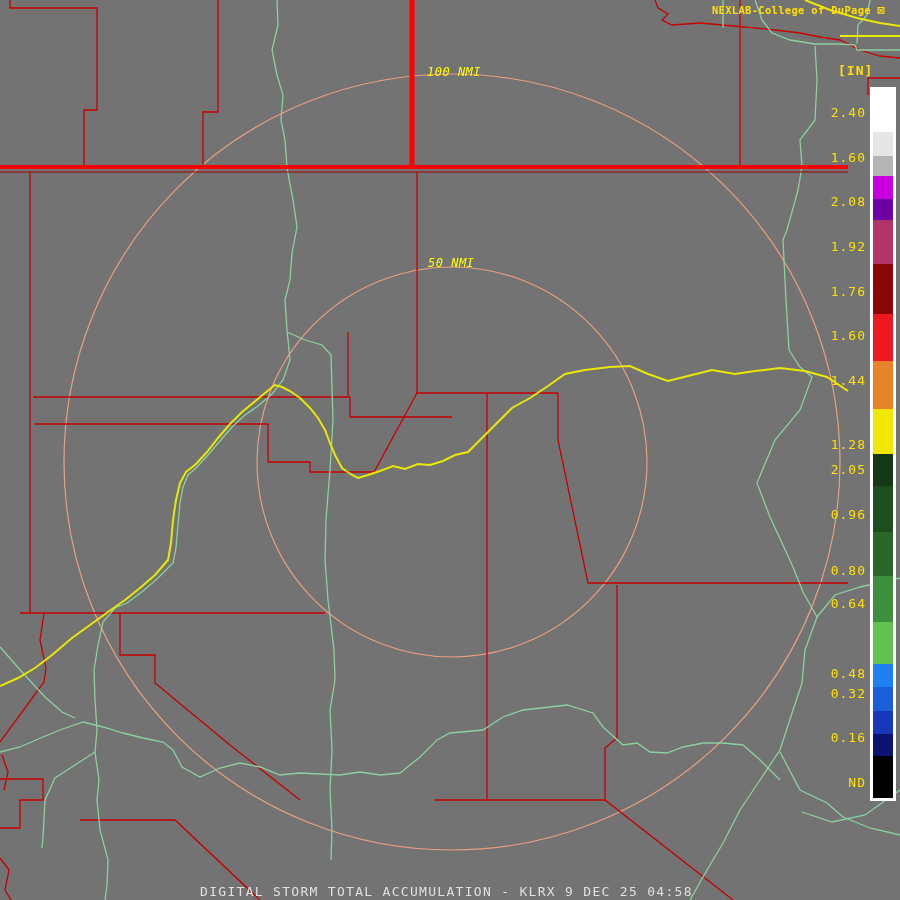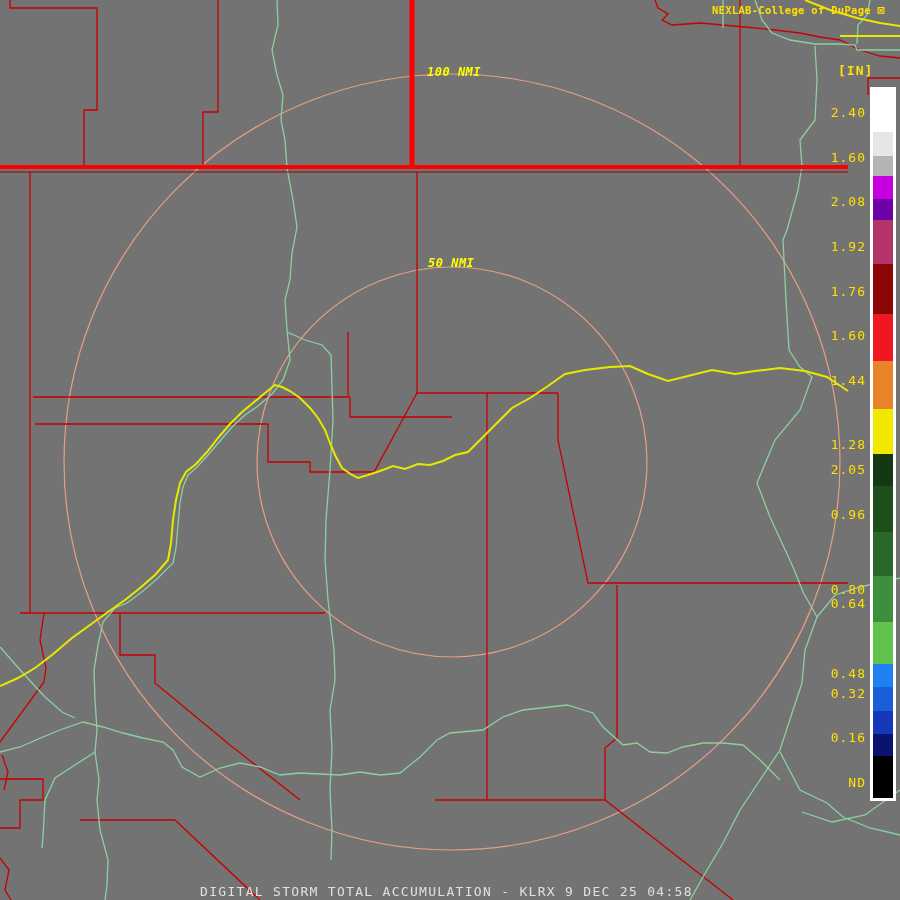--- a/index.html
+++ b/index.html
@@ -4,21 +4,21 @@
 <style>
   html,body{margin:0;padding:0;background:#000;}
   #stage{position:relative;width:900px;height:900px;background:#737373;overflow:hidden;
          font-family:"DejaVu Sans Mono","Liberation Mono",monospace;}
   #map{position:absolute;left:0;top:0;width:900px;height:900px;}
   .ovl{position:absolute;white-space:nowrap;}
   .brand{top:3px;left:712px;font-size:10.5px;letter-spacing:0.3px;color:#FFE000;font-weight:bold;}
   .brand .glyph{font-size:12px;}
   .dsa{top:51px;left:914px;font-size:13px;font-weight:bold;color:#FFE000;letter-spacing:1px;}
   .units{top:63px;left:838px;font-size:13px;font-weight:bold;color:#FFE000;letter-spacing:1px;}
-  .ring-label{font-size:12px;font-weight:bold;font-style:italic;color:#FFFF00;letter-spacing:0.5px;}
+  .ring-label{font-size:12px;font-weight:normal;font-style:italic;color:#FFFF00;letter-spacing:0.5px;}
   .ring-label.outer{top:65px;left:427px;}
   .ring-label.inner{top:256px;left:428px;}
   .title-bar{top:884px;left:200px;font-size:13px;letter-spacing:1.3px;color:#E0E0E0;}
   #colorbar{position:absolute;left:870px;top:87px;width:20px;background:#000;
             border:3px solid #FFFFFF;}
   #colorbar .seg{width:20px;}
   .cb-label{position:absolute;right:34px;height:16px;font-size:13px;letter-spacing:1px;
             color:#FFE000;text-align:right;}
 </style>
 </head>
@@ -117,21 +117,21 @@
       <div class="cb-label" style="top: 105px; color: rgb(255, 224, 0);">2.40</div>
       <div class="cb-label" style="top: 149.67px; color: rgb(255, 224, 0);">1.60</div>
       <div class="cb-label" style="top: 194.34px; color: rgb(255, 224, 0);">2.08</div>
       <div class="cb-label" style="top: 239.01px; color: rgb(255, 224, 0);">1.92</div>
       <div class="cb-label" style="top: 283.68px; color: rgb(255, 224, 0);">1.76</div>
       <div class="cb-label" style="top: 328.35px; color: rgb(255, 224, 0);">1.60</div>
       <div class="cb-label" style="top: 373.02px; color: rgb(255, 224, 0);">1.44</div>
       <div class="cb-label" style="top: 437px; color: rgb(255, 224, 0);">1.28</div>
       <div class="cb-label" style="top: 462.36px; color: rgb(255, 224, 0);">2.05</div>
       <div class="cb-label" style="top: 507.03px; color: rgb(255, 224, 0);">0.96</div>
-      <div class="cb-label" style="top: 582px; color: rgb(255, 224, 0);">0.80</div>
+      <div class="cb-label" style="top: 563px; color: rgb(255, 224, 0);">0.80</div>
       <div class="cb-label" style="top: 596.37px; color: rgb(255, 224, 0);">0.64</div>
       <div class="cb-label" style="top: 641.04px; color: rgb(255, 224, 0); margin-top: 25px;">0.48</div>
       <div class="cb-label" style="top: 685.71px; color: rgb(255, 224, 0);">0.32</div>
       <div class="cb-label" style="top: 730.38px; color: rgb(255, 224, 0);">0.16</div>
       <div class="cb-label" style="top: 775.05px; color: rgb(255, 224, 0);">ND</div>
     </div>
 
   <div class="ovl title-bar">DIGITAL STORM TOTAL ACCUMULATION - KLRX 9 DEC 25 04:58</div>
 </div>
 

